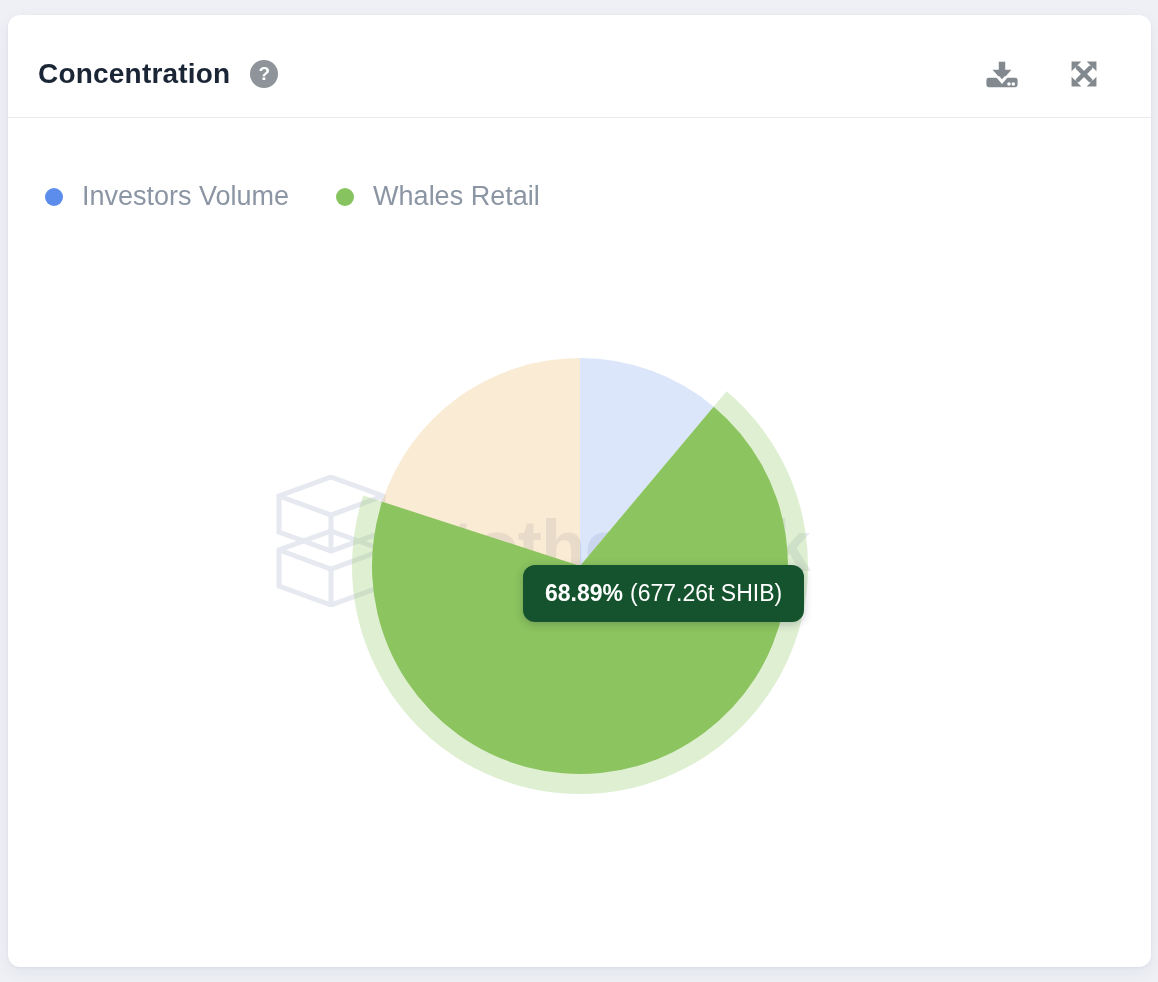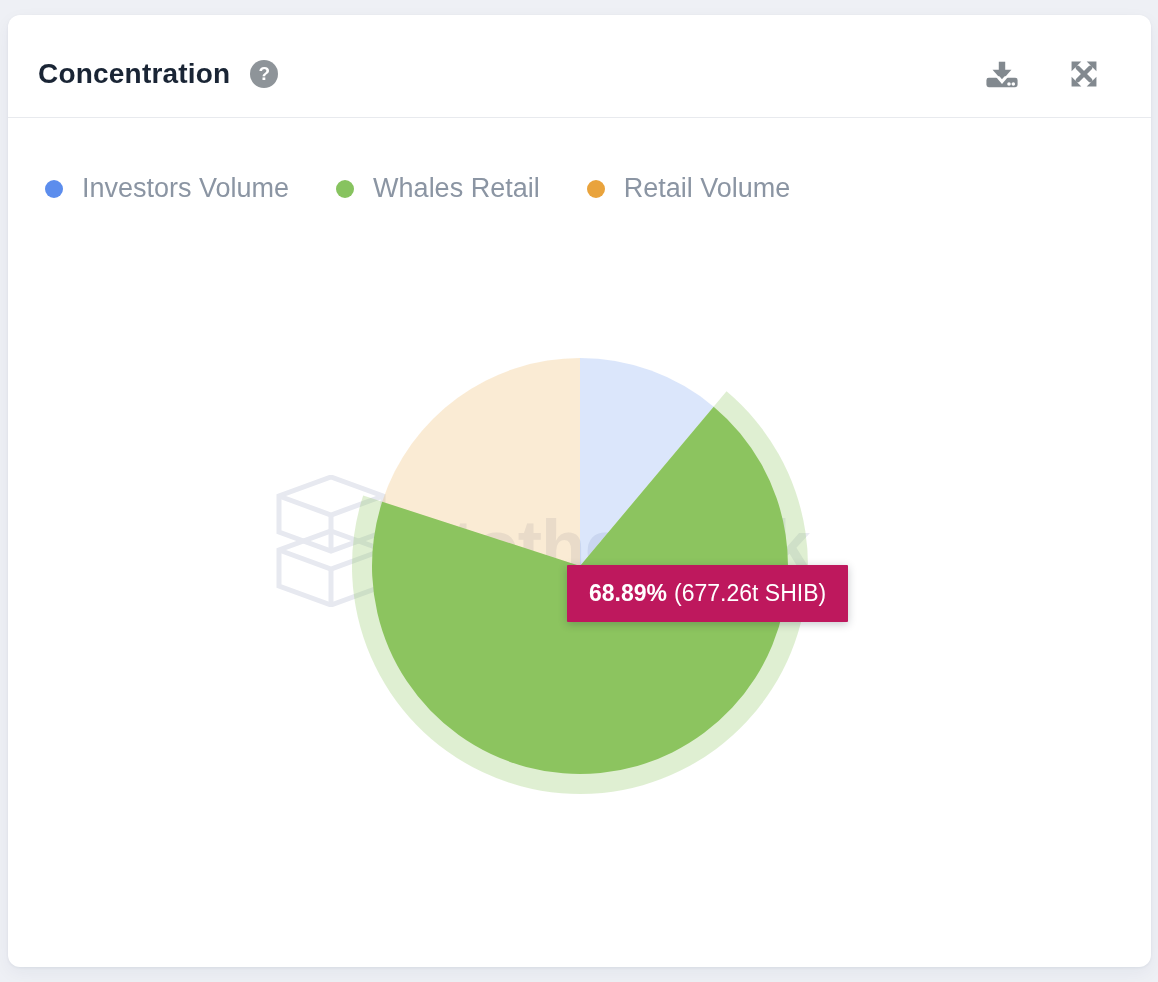--- a/index.html
+++ b/index.html
@@ -27,44 +27,43 @@
   .help {
     margin-left:20px; width:28px; height:28px; border-radius:50%;
     background:#8e9499; color:#ffffff;
     font-size:19px; font-weight:bold; line-height:28px; text-align:center;
     cursor:pointer; user-select:none;
   }
   .header-actions { margin-left:auto; display:flex; align-items:center; gap:48px; }
   .icon-btn { width:34px; height:34px; background:none; border:none; padding:0; cursor:pointer; display:flex; align-items:center; justify-content:center; }
   .icon-btn svg { display:block; }
 
-  .legend { position:absolute; left:37px; top:158px; display:flex; align-items:flex-end; gap:47px; }
+  .legend { position:absolute; left:37px; top:166px; display:flex; align-items:flex-end; gap:47px; }
   .legend-item { display:flex; align-items:center; gap:19px; cursor:pointer; }
   .legend-dot { width:18px; height:18px; border-radius:50%; background:#999; flex:0 0 auto; }
   .legend-label { font-size:27px; color:#8b95a3; }
 
   .chart-area { position:absolute; left:0; top:103px; width:1143px; height:849px; overflow:hidden; }
 
   .watermark { position:absolute; left:262px; top:357px; z-index:1; }
   .wm-logo { position:absolute; left:0; top:0; }
   .wm-text {
     position:absolute; left:118px; top:34px;
     font-size:73px; font-weight:bold; letter-spacing:-1px;
     color:#e9ebf1; line-height:1; white-space:nowrap;
   }
 
   .pie-svg { position:absolute; left:0; top:0; z-index:2; }
 
   .tooltip {
     position:absolute; left:515px; top:447px; z-index:3;
-    background:#be185d; color:#ffffff;
-    border-radius:1px; padding:15px 22px;
+    background:#14532d; color:#ffffff;
+    border-radius:12px; padding:15px 22px;
     font-size:23px; white-space:nowrap;
     box-shadow:0 2px 8px rgba(20,30,50,.25);
-    margin-left:44px;
   }
   .tt-pct { font-weight:bold; }
   .tt-amt { font-weight:normal; margin-left:7px; }
 </style>
 </head>
 <body>
 
 <div class="card">
 
   <div class="card-header">
@@ -103,24 +102,20 @@
 
   <div class="legend">
     <div class="legend-item">
       <span class="legend-dot" style="background: rgb(92, 141, 237);"></span>
       <span class="legend-label">Investors Volume</span>
     </div>
     <div class="legend-item">
       <span class="legend-dot" style="background: rgb(135, 195, 95);"></span>
       <span class="legend-label">Whales Retail</span>
     </div>
-    <div class="legend-item">
-      <span class="legend-dot" style="background: rgb(233, 163, 60);"></span>
-      <span class="legend-label">Retail Volume</span>
-    </div>
   </div>
 
   <div class="chart-area">
 
     <div class="watermark">
       <span class="wm-logo">
         <svg width="122" height="132" viewBox="0 0 122 132" fill="none" stroke="#e7e9f0" stroke-width="5">
           <polygon points="61,2 113,21 113,57 61,76 9,57 9,21"></polygon>
           <polyline points="9,21 61,40 113,21"></polyline>
           <line x1="61" y1="40" x2="61" y2="76"></line>

